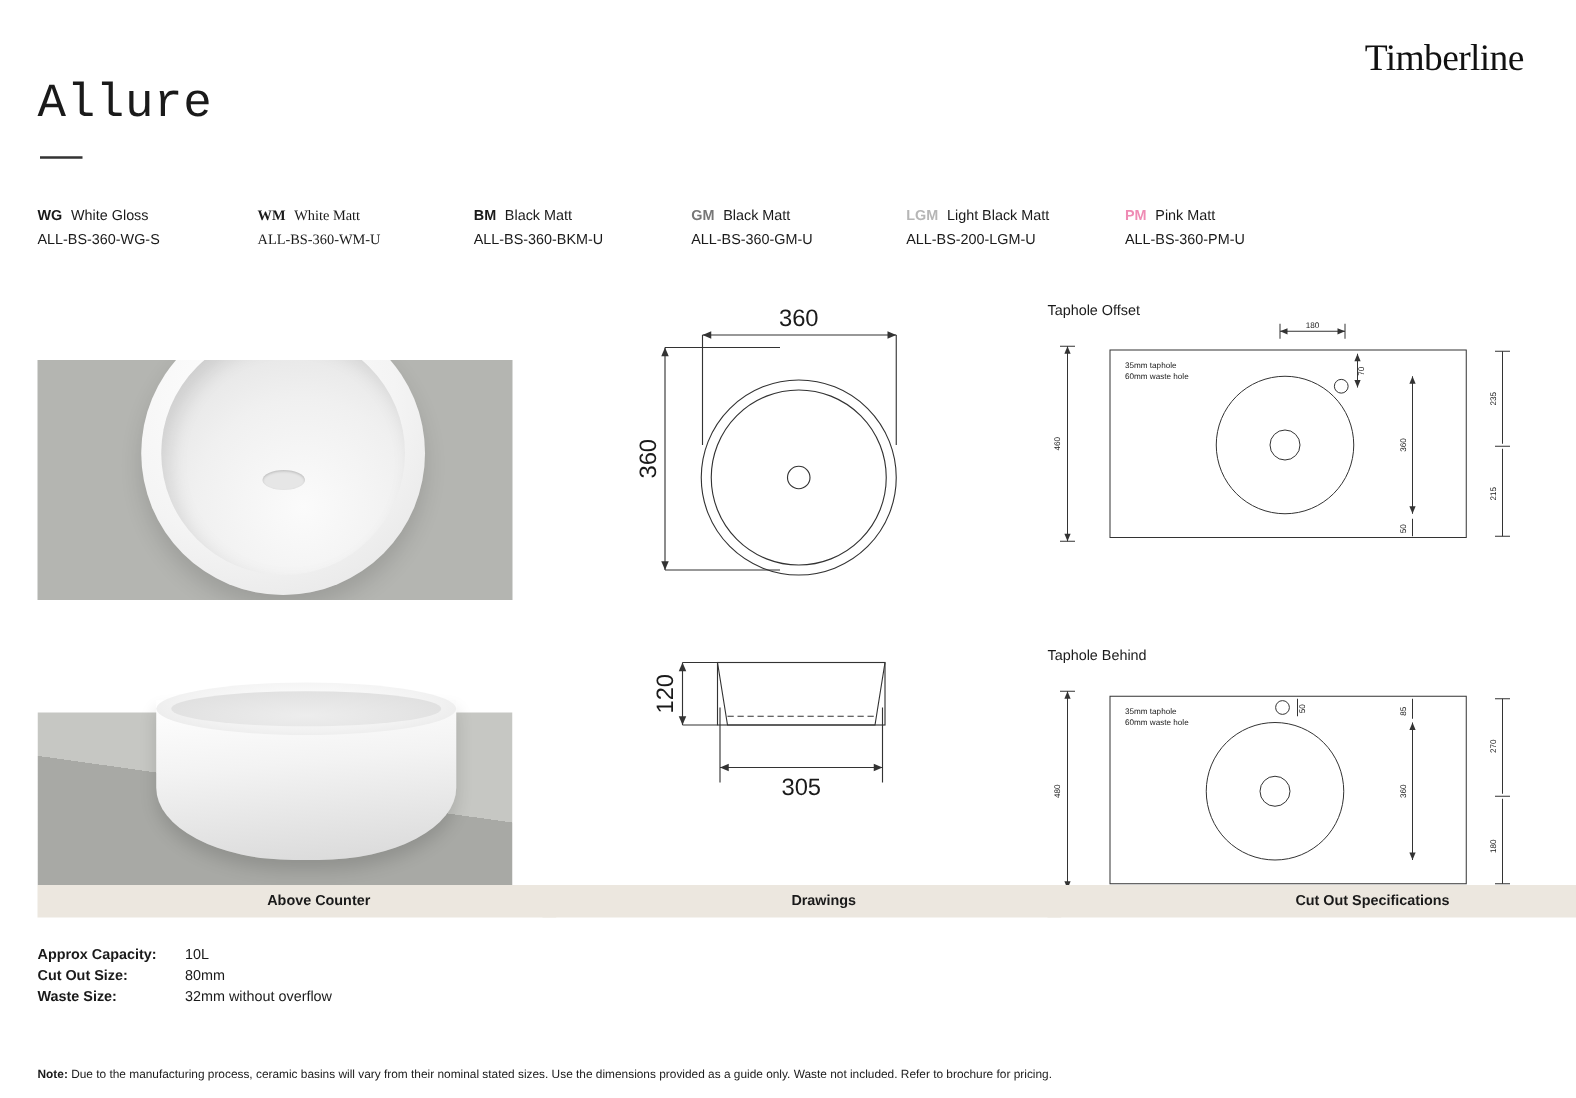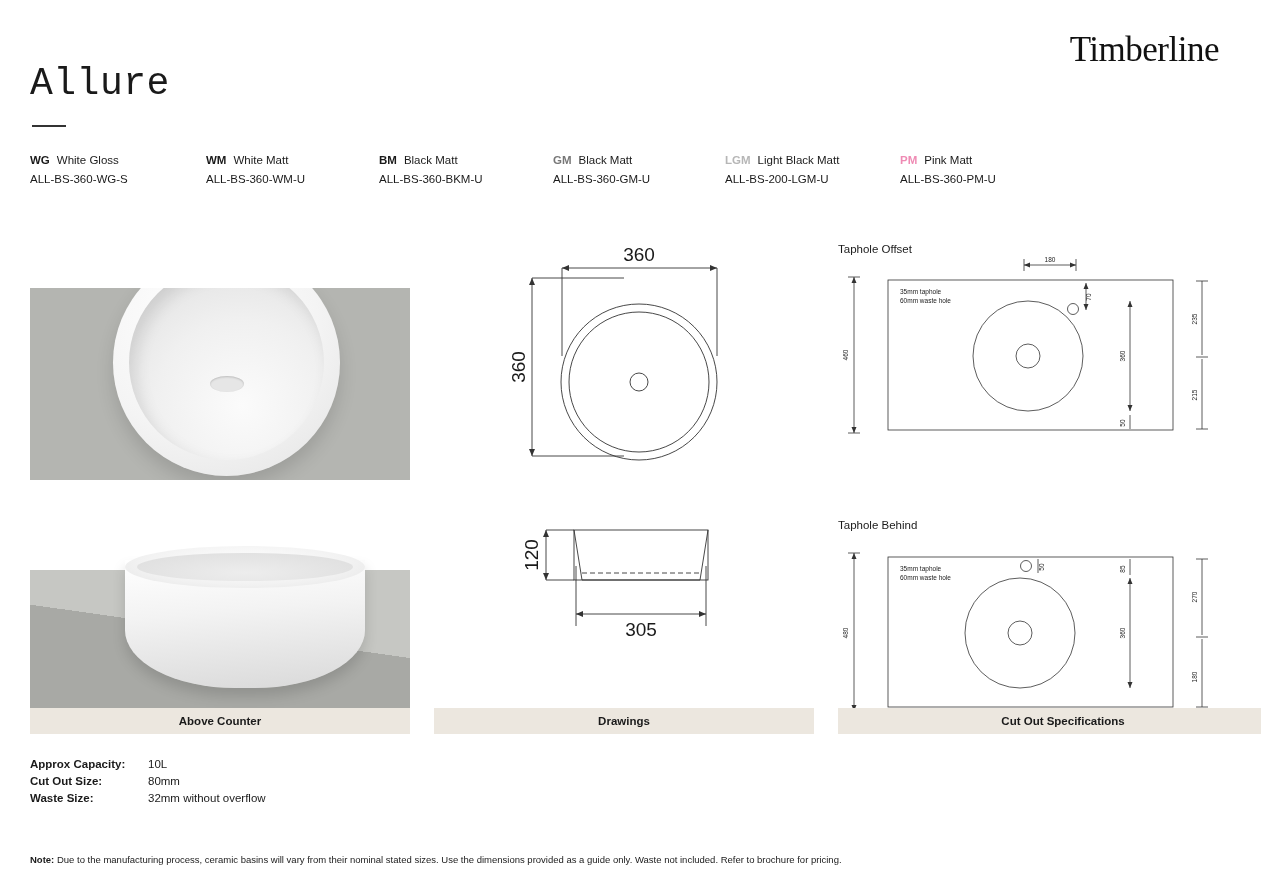--- a/index.html
+++ b/index.html
@@ -20,21 +20,21 @@
     width: 1261px;
     height: 878px;
   }
 
   
   .brand {
     position: absolute;
     top: 30px;
     right: 42px;
     font-family: "Liberation Serif", serif;
-    font-size: 35px;
+    font-size: 30px;
     letter-spacing: -0.5px;
     color: #111;
   }
   .product-title {
     position: absolute;
     left: 30px;
     top: 62px;
     font-family: Liberation Mono, monospace;
     font-size: 38px;
     color: #1a1a1a;
@@ -60,20 +60,21 @@
   .finish {
     position: absolute;
     top: 0;
     font-size: 11.5px;
     line-height: 16px;
     white-space: nowrap;
   }
   .finish .code {
     font-weight: bold;
     display: inline-block;
+    margin-top: 13px;
   }
   .finish .name {
     display: inline-block;
     padding-left: 7px;
   }
   .finish .sku {
     display: block;
     margin-top: 3px;
   }
 
@@ -81,20 +82,21 @@
   .sectionbar {
     position: absolute;
     height: 26px;
     background: #ece7df;
     display: flex;
     align-items: center;
     justify-content: center;
     font-size: 11.5px;
     font-weight: bold;
     color: #1a1a1a;
+    padding-left: 35px;
   }
 
   
   .photo {
     position: absolute;
     overflow: hidden;
   }
   .photo-top {
     left: 30px;
     top: 288px;
@@ -239,21 +241,21 @@
 
   <div class="brand">Timberline</div>
   <div class="product-title">Allure</div>
   <div class="title-rule"></div>
 
   <div class="finishes">
     <div class="finish" style="left:0px;">
       <span class="code" style="color:#1a1a1a">WG</span><span class="name">White Gloss</span>
       <span class="sku">ALL-BS-360-WG-S</span>
     </div>
-    <div class="finish" style="left:176px;">
+    <div class="finish" style="left:176px;font-family:Liberation Serif, serif;">
       <span class="code" style="color:#1a1a1a">WM</span><span class="name">White Matt</span>
       <span class="sku">ALL-BS-360-WM-U</span>
     </div>
     <div class="finish" style="left:349px;">
       <span class="code" style="color:#1a1a1a">BM</span><span class="name">Black Matt</span>
       <span class="sku">ALL-BS-360-BKM-U</span>
     </div>
     <div class="finish" style="left:523px;">
       <span class="code" style="color:#777777">GM</span><span class="name">Black Matt</span>
       <span class="sku">ALL-BS-360-GM-U</span>

